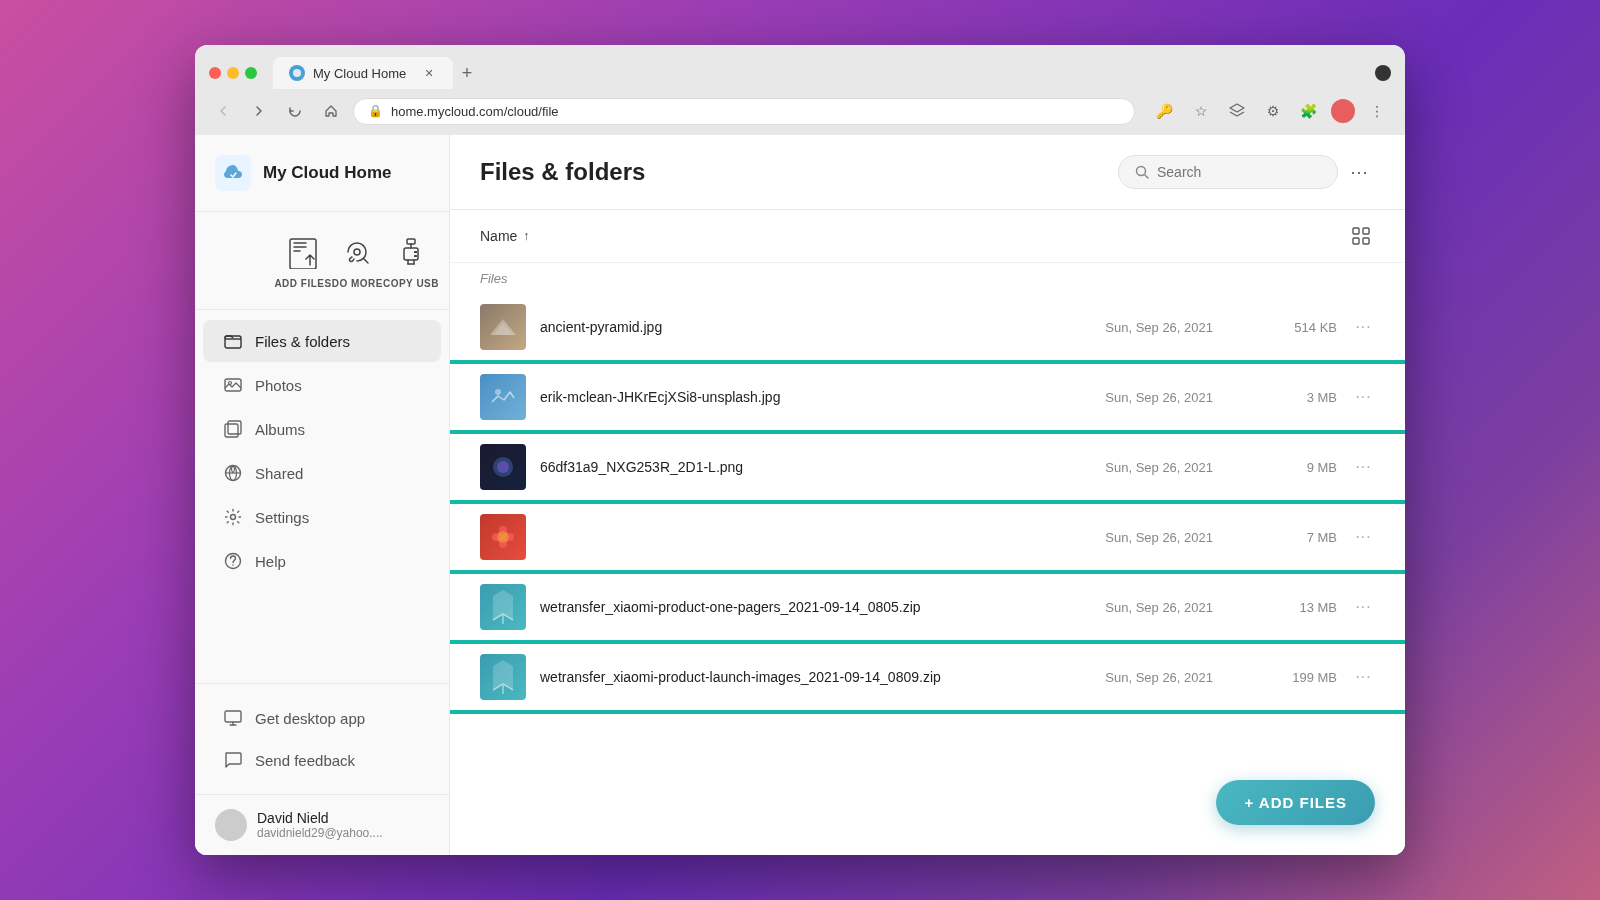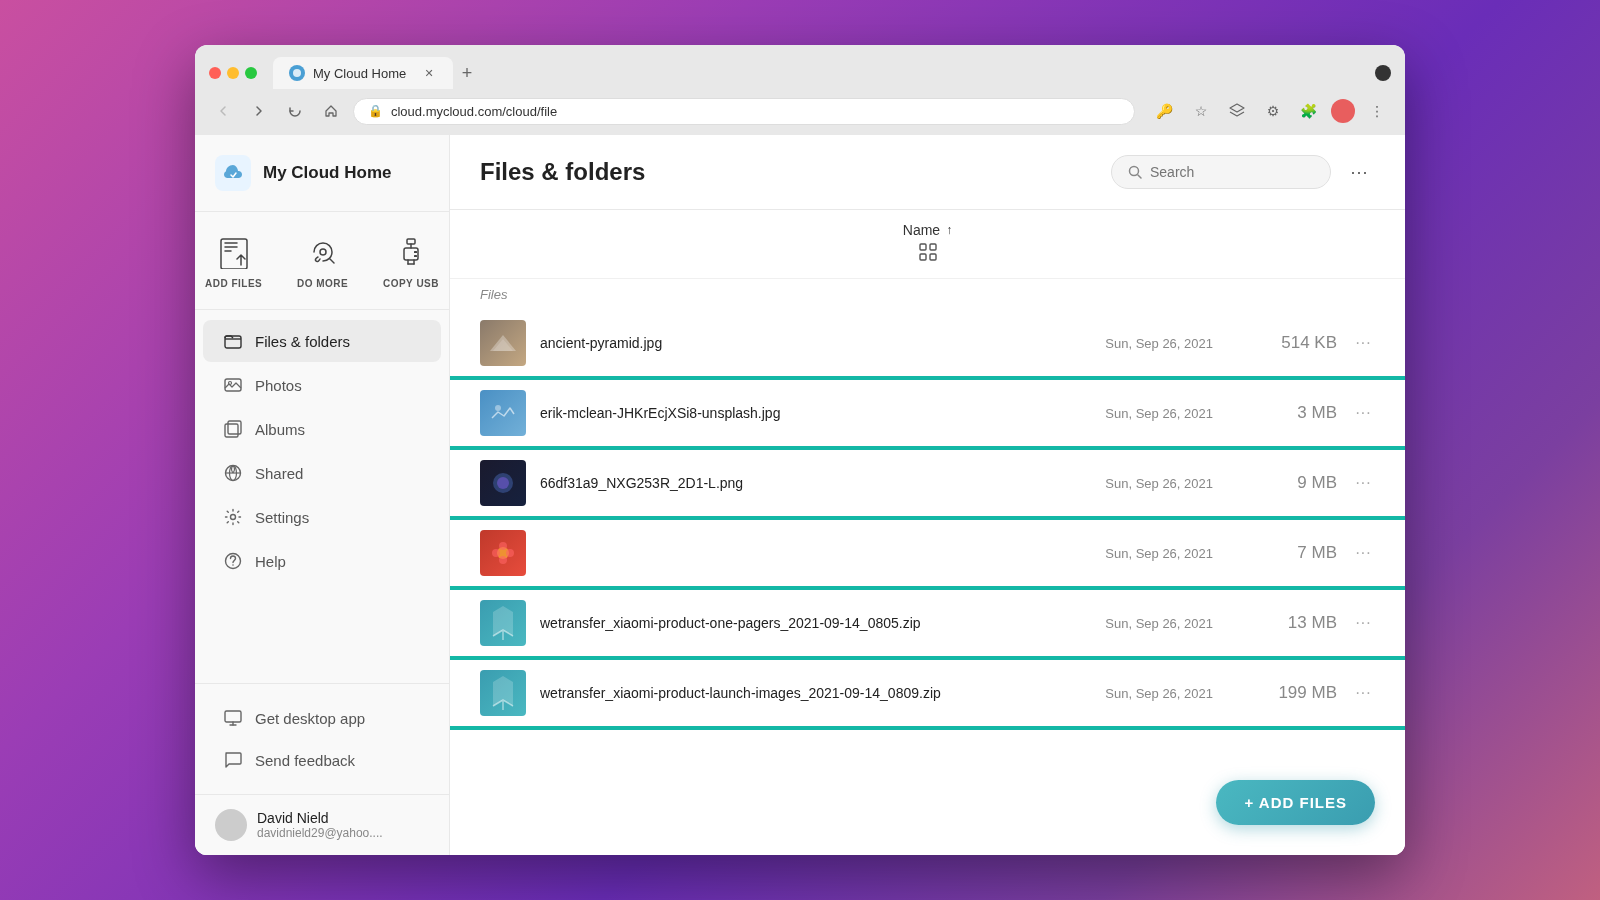--- a/index.html
+++ b/index.html
@@ -184,24 +184,23 @@
       width: 36px;
       height: 36px;
     }
     .logo-text {
       font-size: 17px;
       font-weight: 600;
       color: #222;
     }
     .sidebar-actions {
       display: flex;
-      justify-content: space-between;
+      justify-content: flex-end;
       padding: 20px 10px;
       border-bottom: 1px solid #e8e8e8;
-      gap: 13px;
     }
     .sidebar-action {
       display: flex;
       flex-direction: column;
       align-items: center;
       gap: 6px;
       cursor: pointer;
     }
     .sidebar-action-icon {
       width: 40px;
@@ -295,21 +294,21 @@
       flex-shrink: 0;
     }
     .content-title {
       font-size: 24px;
       font-weight: 600;
       color: #222;
     }
     .header-right {
       display: flex;
       align-items: center;
-      gap: 12px;
+      gap: 5px;
     }
     .search-bar {
       display: flex;
       align-items: center;
       gap: 8px;
       background: #f5f5f5;
       border-radius: 20px;
       padding: 8px 16px;
       width: 220px;
       border: 1px solid #e0e0e0;
@@ -333,21 +332,20 @@
       cursor: pointer;
       font-size: 18px;
     }
     .file-list-header {
       display: flex;
       align-items: center;
       justify-content: space-between;
       padding: 12px 30px;
       border-bottom: 1px solid #f0f0f0;
       flex-shrink: 0;
-      flex-direction: column;
     }
     .sort-header {
       display: flex;
       align-items: center;
       gap: 6px;
       font-size: 14px;
       font-weight: 500;
       color: #333;
       cursor: pointer;
     }
@@ -403,21 +401,21 @@
     .file-date {
       font-size: 13px;
       color: #888;
       white-space: nowrap;
       margin-left: auto;
       margin-right: 40px;
       min-width: 140px;
       text-align: right;
     }
     .file-size {
-      font-size: 17px;
+      font-size: 13px;
       color: #888;
       white-space: nowrap;
       min-width: 70px;
       text-align: right;
     }
     .file-menu {
       width: 24px;
       height: 24px;
       display: flex;
       align-items: center;
@@ -512,21 +510,21 @@
           <path d="M2 4V7H5" stroke="#666" stroke-width="1.5" stroke-linecap="round" stroke-linejoin="round"></path>
         </svg>
       </div>
       <div class="nav-btn">
         <svg width="14" height="14" viewBox="0 0 14 14" fill="none">
           <path d="M2 7L7 2L12 7V12H9V9H5V12H2V7Z" stroke="#666" stroke-width="1.3" stroke-linejoin="round"></path>
         </svg>
       </div>
       <div class="url-bar">
         <span class="url-icon">🔒</span>
-        <span style="font-size:13px;color:#333;">cloud.mycloud.com/cloud/file</span>
+        <span style="font-size:13px;color:#333;">home.mycloud.com/cloud/file</span>
       </div>
       <div class="browser-actions">
         <div class="browser-action-btn">🔑</div>
         <div class="browser-action-btn">☆</div>
         <div class="browser-action-btn">
           <svg width="16" height="16" viewBox="0 0 16 16" fill="none">
             <path d="M8 1L15 5L8 9L1 5Z" stroke="#666" stroke-width="1.2" stroke-linejoin="round"></path>
             <path d="M1 9L8 13L15 9" stroke="#666" stroke-width="1.2" stroke-linejoin="round"></path>
           </svg>
         </div>

